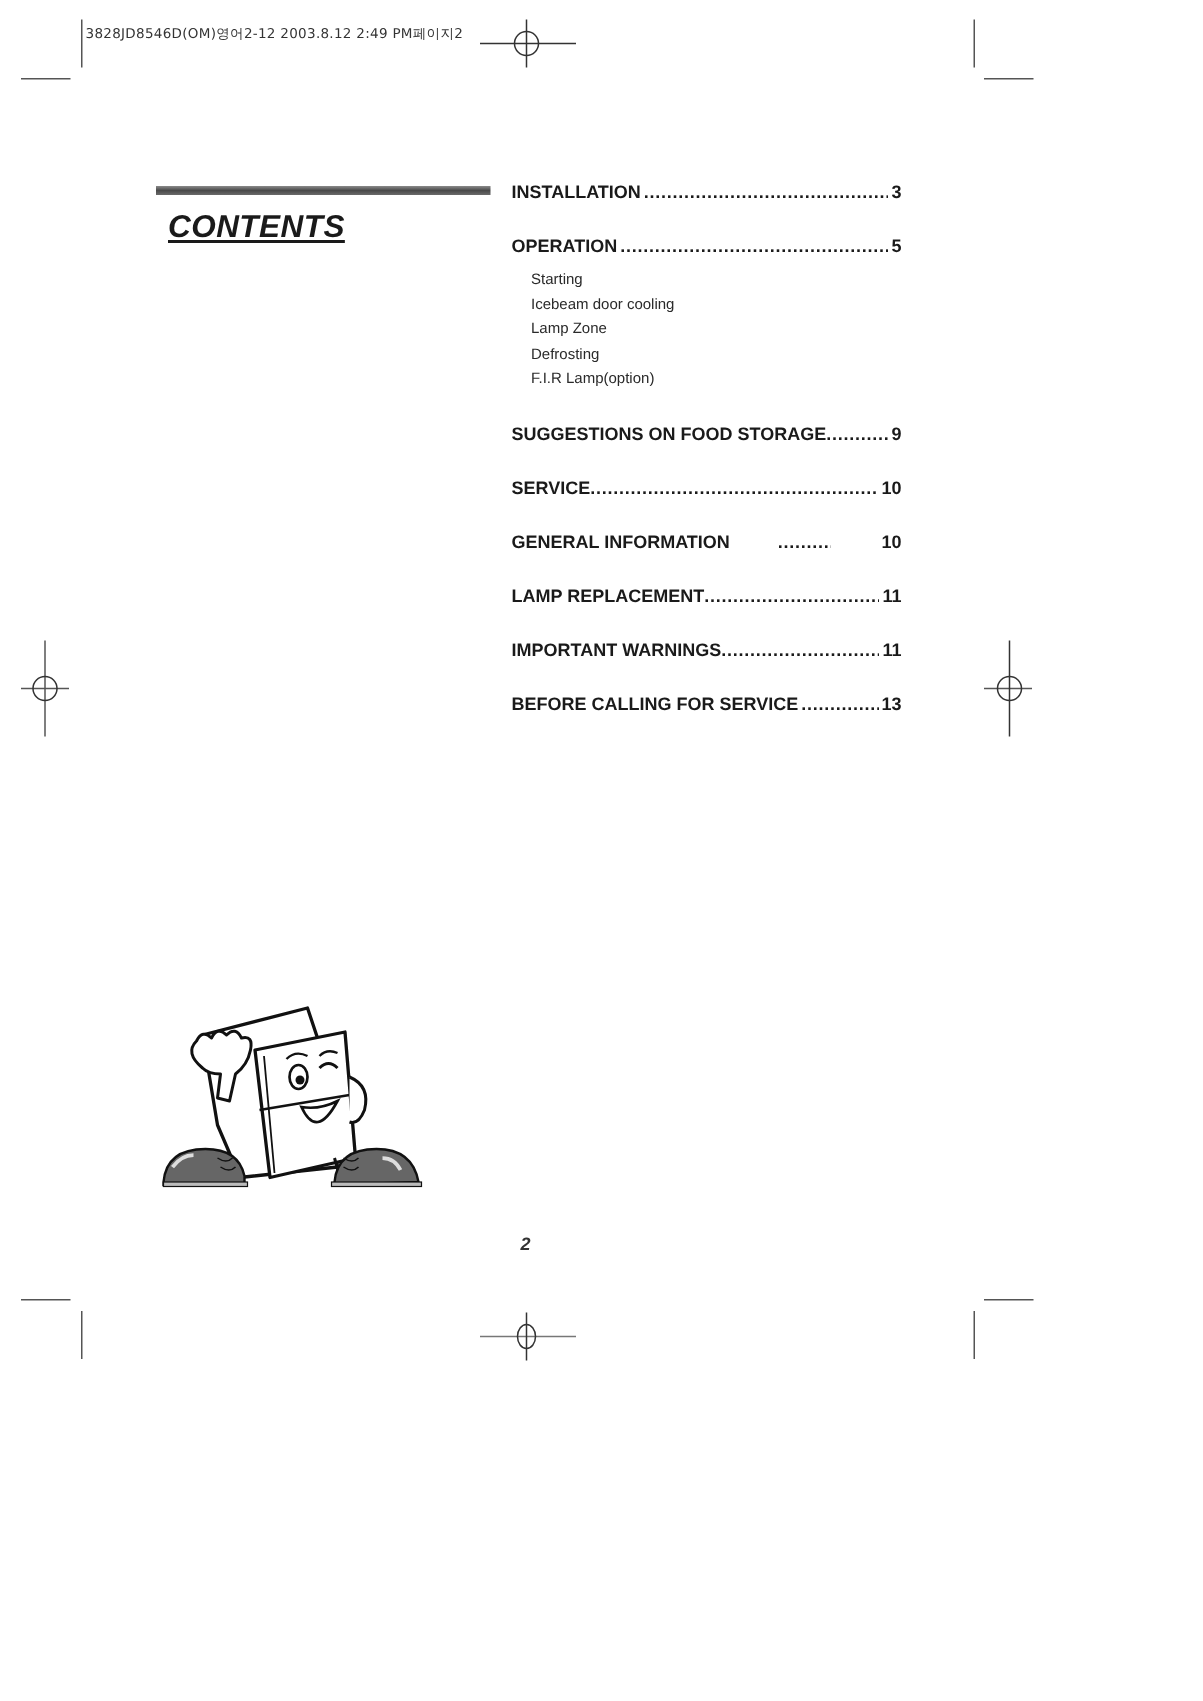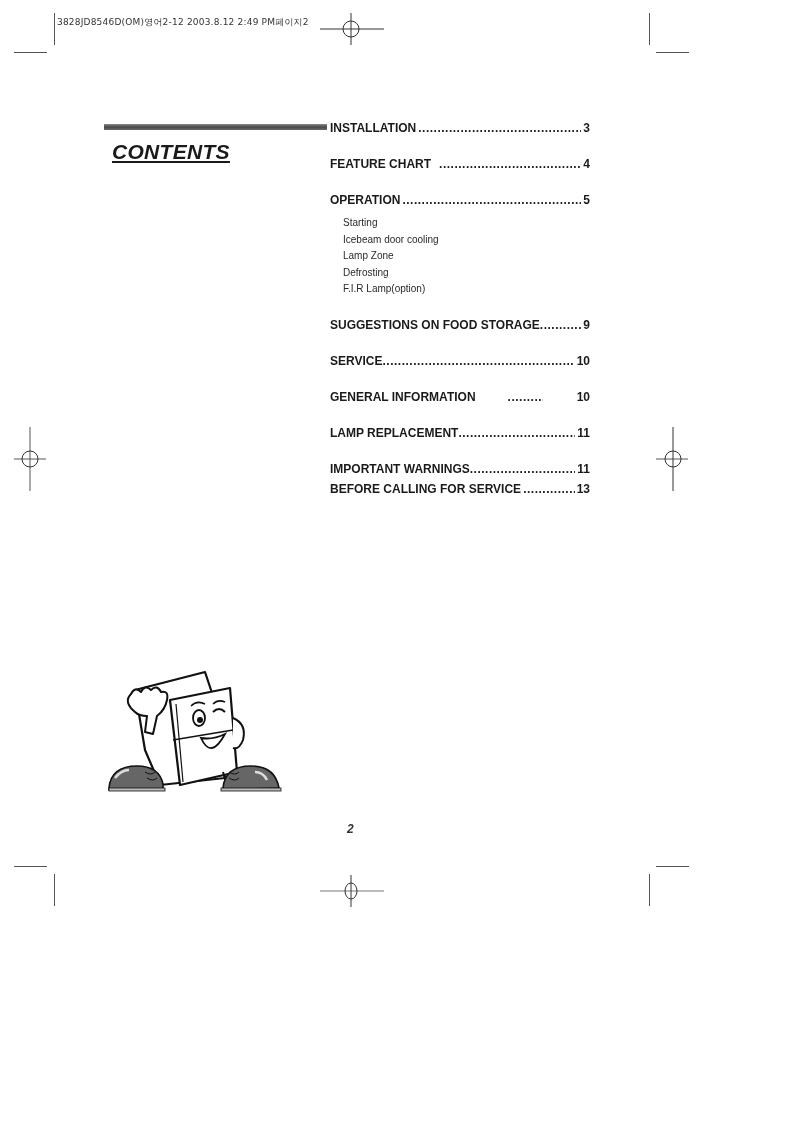--- a/index.html
+++ b/index.html
@@ -3,21 +3,21 @@
   <meta charset="utf-8">
   <style>
     html, body { margin: 0; padding: 0; background: #ffffff; }
     body { width: 802px; height: 1134px; position: relative; overflow: hidden; font-family: "Liberation Sans", sans-serif; color: #1a1a1a; }
     .line-v { position: absolute; width: 1px; background: #555; }
     .line-h { position: absolute; height: 1px; background: #555; }
     .slug { position: absolute; left: 57px; top: 16px; font-family: "DejaVu Sans", sans-serif; font-size: 9px; color: #333; letter-spacing: 0.2px; white-space: nowrap; }
     .reg { position: absolute; }
     .header-bar { position: absolute; left: 104px; top: 124px; width: 223px; height: 6px; background: linear-gradient(#8a8a8a, #4a4a4a 50%, #6a6a6a); }
     .title { position: absolute; left: 112px; top: 140px; font-size: 21px; font-weight: bold; font-style: italic; color: #1a1a1a; letter-spacing: 0.3px; text-decoration: underline; }
-    .toc { position: absolute; left: 330px; top: 121px; width: 260px; }
+    .toc { position: absolute; left: 341px; top: 121px; width: 260px; }
     .toc-entry { display: flex; align-items: baseline; font-size: 12px; font-weight: bold; color: #1a1a1a; white-space: nowrap; height: 18px; }
     .toc-entry .label { flex: 0 0 auto; }
     .toc-entry .dots { flex: 1 1 auto; overflow: hidden; margin: 0 2px; letter-spacing: 0.5px; font-weight: bold; }
     .toc-entry .dots::before { content: "........................................................................................"; }
     .toc-entry .page { flex: 0 0 auto; }
     .sub-list { margin: 4px 0 0 13px; padding: 0; list-style: none; }
     .sub-list li { font-size: 10px; color: #2a2a2a; height: 16.5px; line-height: 16.5px; }
     .page-num { position: absolute; left: 347px; top: 822px; font-size: 12px; font-weight: bold; font-style: italic; color: #333; }
     .mascot { position: absolute; left: 105px; top: 660px; }
   </style>
@@ -61,25 +61,20 @@
 
 <div class="header-bar"></div>
 <div class="title">CONTENTS</div>
 
 <div class="toc">
   <div class="toc-entry" style="margin-bottom:18px;">
     <span class="label">INSTALLATION</span>
     <span class="dots"></span>
     <span class="page">3</span>
   </div>
-  <div class="toc-entry" style="margin-bottom:18px;">
-    <span class="label">FEATURE CHART</span>
-    <span class="dots" style="margin-left:8px;"></span>
-    <span class="page">4</span>
-  </div>
   <div class="toc-entry">
     <span class="label">OPERATION</span>
     <span class="dots"></span>
     <span class="page">5</span>
   </div>
   <ul class="sub-list">
     <li>Starting</li>
     <li>Icebeam door cooling</li>
     <li>Lamp Zone</li>
     <li>Defrosting</li>
@@ -98,21 +93,21 @@
   <div class="toc-entry" style="margin-bottom:18px;gap:32px;">
     <span class="label">GENERAL INFORMATION</span>
     <span class="dots" style="margin-left:0;"></span>
     <span class="page">10</span>
   </div>
   <div class="toc-entry" style="margin-bottom:18px;">
     <span class="label">LAMP REPLACEMENT</span>
     <span class="dots" style="margin-left:0;"></span>
     <span class="page">11</span>
   </div>
-  <div class="toc-entry" style="margin-bottom:2px;text-align:center;">
+  <div class="toc-entry" style="margin-bottom:18px;text-align:center;">
     <span class="label">IMPORTANT WARNINGS</span>
     <span class="dots" style="margin-left:0;"></span>
     <span class="page">11</span>
   </div>
   <div class="toc-entry">
     <span class="label">BEFORE CALLING FOR SERVICE</span>
     <span class="dots"></span>
     <span class="page">13</span>
   </div>
 </div>

